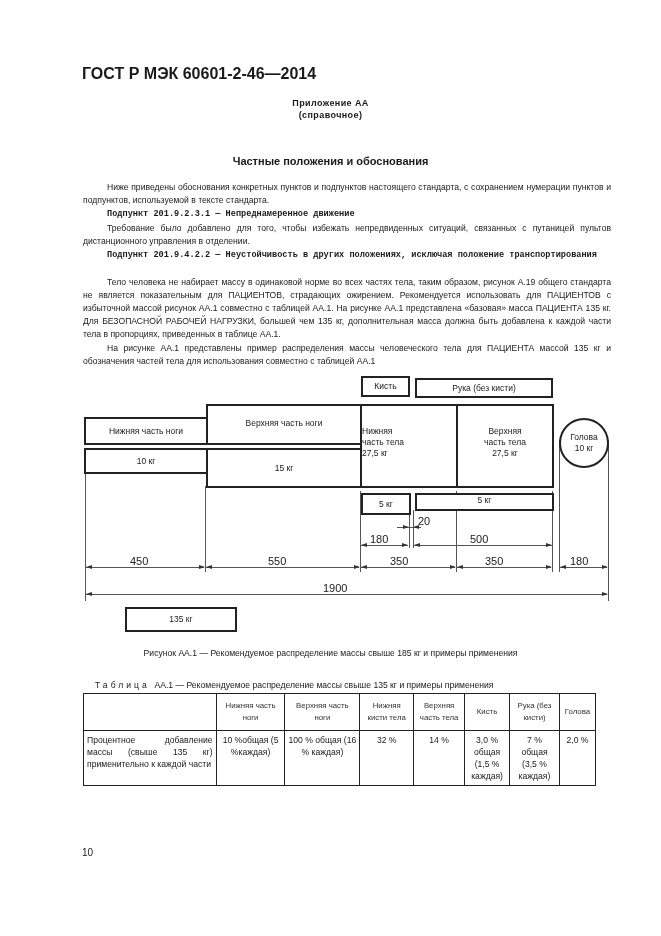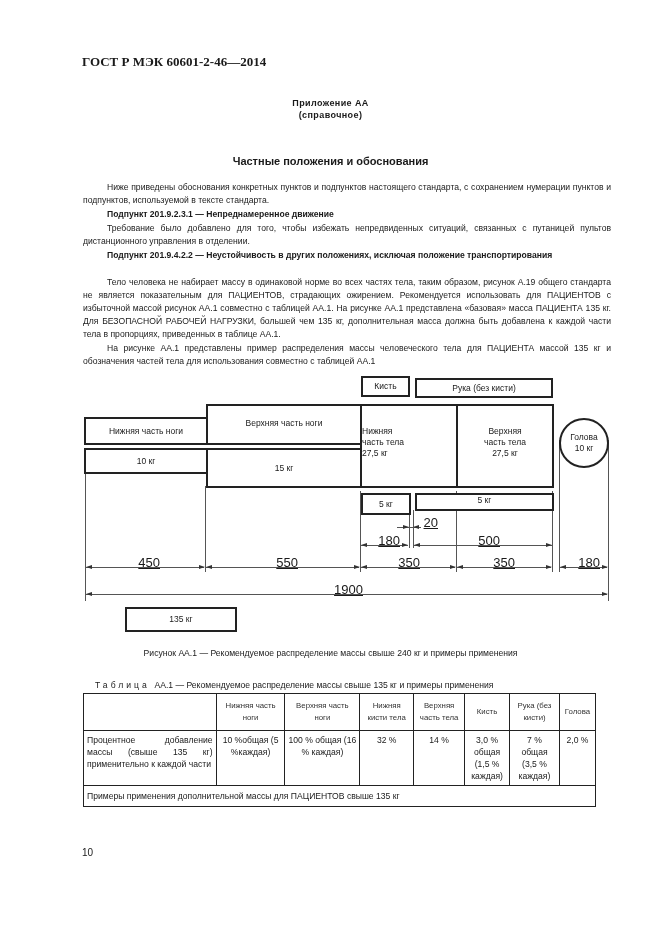--- a/index.html
+++ b/index.html
@@ -1,29 +1,29 @@
 <!DOCTYPE html>
 <html><head>
 <meta charset="utf-8">
 <style>
   html, body { margin:0; padding:0; background:#ffffff; }
   body { width:661px; height:936px; position:relative; overflow:hidden;
          font-family:"Liberation Sans", sans-serif; color:#1a1a1a; }
   .abs { position:absolute; }
-  .hdr { left:82px; top:54px; font-weight:bold; font-size:13px;font-family:Liberation Serif, serif; }
+  .hdr { left:82px; top:65px; font-weight:bold; font-size:16px; }
   .ann { left:0; width:661px; text-align:center; font-weight:bold; font-size:9px; letter-spacing:0.4px; }
   .sect { left:0; width:661px; top:155px; text-align:center; font-weight:bold; font-size:11px; }
   .para { left:83px; width:528px; font-size:8.6px; line-height:13px; text-align:justify; }
   .para .ind { display:inline-block; width:24px; }
-  .bold { font-weight:bold; }
+  .bold { font-weight:bold;font-family:Liberation Mono, monospace; }
   .box { position:absolute; border:2px solid #222; box-sizing:border-box; background:#fff;
          font-size:8.5px; text-align:center; display:flex; align-items:center; justify-content:center; line-height:11px; }
   .vline { position:absolute; width:0; border-left:1px solid #555; }
   .hline { position:absolute; height:0; border-top:1px solid #555; }
-  .dimlbl { position:absolute; font-size:13px; text-align:right;text-decoration:underline; }
+  .dimlbl { position:absolute; font-size:11px; text-align:left; }
   .arrowL, .arrowR { position:absolute; width:0; height:0; border-top:2px solid transparent; border-bottom:2px solid transparent; }
   .arrowL { border-right:6px solid #333; }
   .arrowR { border-left:6px solid #333; }
   .cap { left:0; width:661px; text-align:center; font-size:8.6px; }
   .tcap { left:83px; font-size:8.6px; }
   .tcap .sp { letter-spacing:3px;margin-left:12px; }
   table.t { position:absolute; left:83px; top:693px; width:513px; border-collapse:collapse; font-size:8.6px; }
   table.t td { border:1px solid #222; vertical-align:top; padding:3px 3px; text-align:center; line-height:12px; }
   table.t tr.head td { vertical-align:middle; font-size:7.8px; color:#333; height:30px; }
   table.t td.left { text-align:justify; }
@@ -146,21 +146,21 @@
   <div class="hline" style="left:86px; top:594px; width:521px;"></div>
   <div class="arrowL" style="left:86px; top:592px;"></div>
   <div class="arrowR" style="left:602px; top:592px;"></div>
   <div class="dimlbl" style="left:323px; top:582px; width:40px;">1900</div>
 
   <div class="box" style="left:125px; top:607px; width:112px; height:25px;">
       <span>135 кг</span>
     </div>
 </div>
 
-<div class="abs cap" style="top:648px;">Рисунок АА.1 — Рекомендуемое распределение массы свыше 240 кг и примеры применения</div>
+<div class="abs cap" style="top:648px;">Рисунок АА.1 — Рекомендуемое распределение массы свыше 185 кг и примеры применения</div>
 
 <div class="abs tcap" style="top:680px;"><span class="sp">Таблица</span>&nbsp;&nbsp;<span>АА.1 — Рекомендуемое распределение массы свыше 135 кг и примеры применения</span></div>
 
 <table class="t">
   <colgroup>
     <col style="width:133px">
       <col style="width:69px">
       <col style="width:75px">
       <col style="width:54px">
       <col style="width:51px">
@@ -182,19 +182,16 @@
   <tr>
     <td class="left">Процентное добавление массы (свыше 135 кг) применительно к каждой части</td>
     <td>10 %общая (5 %каждая)</td>
     <td>100 % общая (16 % каждая)</td>
     <td>32 %</td>
     <td>14 %</td>
     <td>3,0 % общая (1,5 % каждая)</td>
     <td>7 % общая (3,5 % каждая)</td>
     <td>2,0 %</td>
   </tr>
-  <tr>
-    <td class="span" colspan="8">Примеры применения дополнительной массы для ПАЦИЕНТОВ свыше 135 кг</td>
-  </tr>
 </tbody>
   </table>
 
 <div class="abs pgno">10</div>
 
 </body></html>

